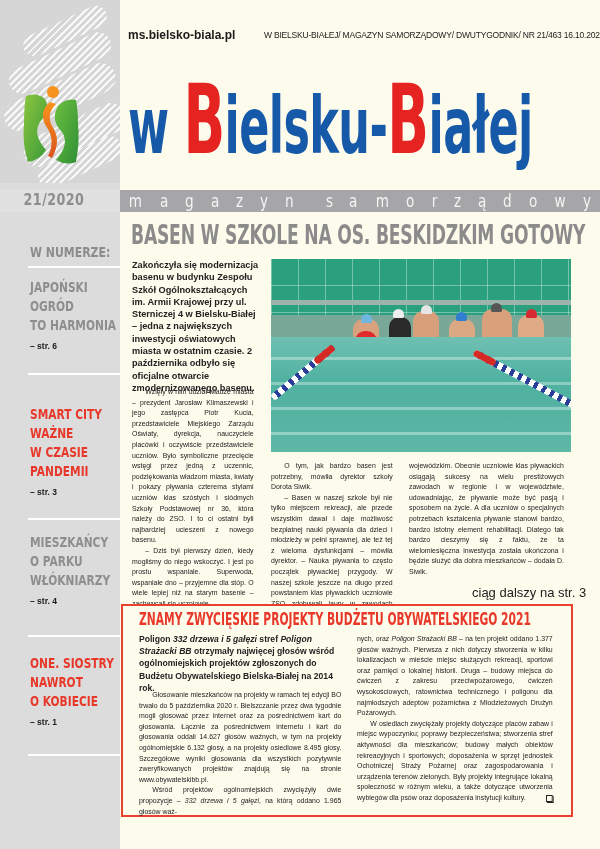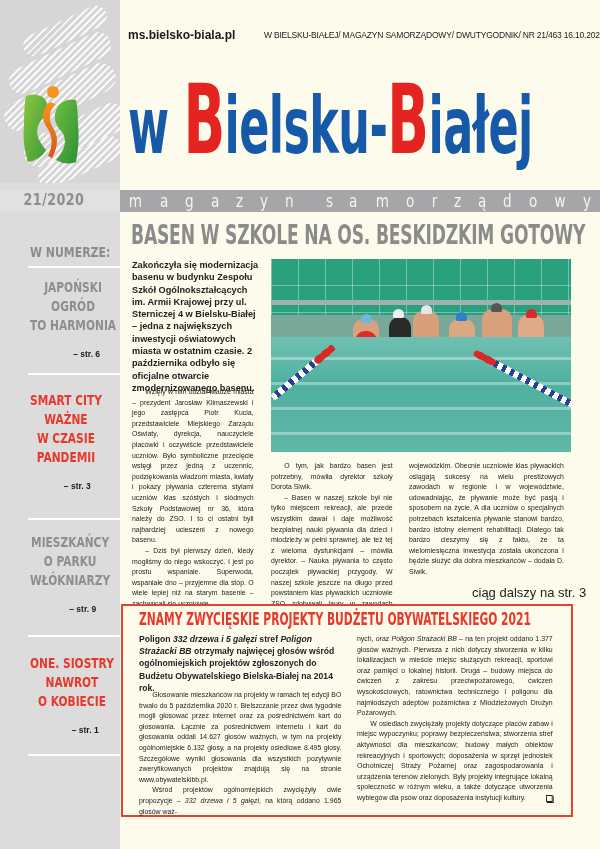--- a/index.html
+++ b/index.html
@@ -21,25 +21,25 @@
 
   
   .site-url { position: absolute; left: 128px; top: 28px; font-weight: bold; font-size: 12px; color: #1a1a1a; }
   .masthead-meta { position: absolute; left: 264px; top: 30px; font-size: 8.5px; color: #222; letter-spacing: -0.2px; white-space: nowrap; }
   .masthead-title { position: absolute; left: 128px; top: 70px; font-family: "DejaVu Sans", sans-serif; font-weight: bold; font-size: 78px; line-height: 100px; color: #1559a8; transform: scaleX(0.57); transform-origin: left top; white-space: nowrap; letter-spacing: -1px; }
   .masthead-title .red { color: #e52421; font-size: 96px; }
 
   
   .toc-head { position: absolute; left: 30px; top: 244px; font-family: "DejaVu Sans", sans-serif; font-weight: bold; font-size: 14px; color: #8c8c8c; transform: scaleX(0.78); transform-origin: left; white-space: nowrap; }
   .divider { position: absolute; left: 28px; width: 92px; height: 2px; background: #fff; }
-  .toc-item { position: absolute; left: 30px; text-align: center; }
+  .toc-item { position: absolute; left: 30px; }
   .toc-title { font-family: "DejaVu Sans", sans-serif; font-weight: bold; font-size: 14px; line-height: 19px; transform: scaleX(0.76); transform-origin: left; white-space: nowrap; }
   .toc-title.grey { color: #8e8e8e; }
   .toc-title.red { color: #e8382a; }
-  .toc-page { margin-top: 14px; font-weight: bold; font-size: 8.5px; color: #1a1a1a; }
+  .toc-page { margin-top: 6px; font-weight: bold; font-size: 8.5px; color: #1a1a1a; }
 
   
   .headline { position: absolute; left: 131px; top: 220px; font-family: "DejaVu Sans", sans-serif; font-weight: bold; font-size: 26px; color: #8b8b8b; white-space: nowrap; transform: scaleX(0.66); transform-origin: left top; letter-spacing: -0.3px; }
   .lead { position: absolute; left: 132px; top: 259px; width: 128px; font-weight: bold; font-size: 9.2px; line-height: 12.3px; color: #222; }
   .photo { position: absolute; left: 271px; top: 259px; width: 300px; height: 193px; overflow: hidden; background: #2f9a83; }
   .photo .wall { position: absolute; left: 0; top: 0; width: 100%; height: 77px; background-color: #2aa07f; background-image: linear-gradient(90deg, rgba(255,255,255,0.35) 1px, transparent 1px), linear-gradient(0deg, rgba(255,255,255,0.35) 1px, transparent 1px); background-size: 27px 27px; }
   .photo .ledge { position: absolute; left: 0; top: 41px; width: 100%; height: 5px; background: #9db4ac; }
   .photo .edge { position: absolute; left: 0; top: 56px; width: 100%; height: 22px; background: #79a898; }
   .photo .water { position: absolute; left: 0; top: 78px; width: 100%; height: 115px; background: linear-gradient(180deg, #6fc0b2 0%, #4fb1a0 40%, #5fb7a6 100%); }
   .photo .ripple { position: absolute; left: 0; width: 100%; height: 3px; background: rgba(255,255,255,0.35); }
@@ -129,34 +129,34 @@
 <div class="divider" style="top:266px;"></div>
 
 <div class="toc-item" style="top:278px;">
   <div class="toc-title grey">JAPOŃSKI</div>
   <div class="toc-title grey">OGRÓD</div>
   <div class="toc-title grey">TO HARMONIA</div>
   <div class="toc-page">– str. 6</div>
 </div>
 <div class="divider" style="top:373px;"></div>
 
-<div class="toc-item" style="top:391px;">
+<div class="toc-item" style="top:405px;">
   <div class="toc-title red">SMART CITY</div>
   <div class="toc-title red">WAŻNE</div>
   <div class="toc-title red">W CZASIE</div>
   <div class="toc-title red">PANDEMII</div>
   <div class="toc-page">– str. 3</div>
 </div>
 <div class="divider" style="top:518px;"></div>
 
 <div class="toc-item" style="top:533px;">
   <div class="toc-title grey">MIESZKAŃCY</div>
   <div class="toc-title grey">O PARKU</div>
   <div class="toc-title grey">WŁÓKNIARZY</div>
-  <div class="toc-page">– str. 9</div>
+  <div class="toc-page">– str. 4</div>
 </div>
 <div class="divider" style="top:635px;"></div>
 
 <div class="toc-item" style="top:654px;">
   <div class="toc-title red">ONE. SIOSTRY</div>
   <div class="toc-title red">NAWROT</div>
   <div class="toc-title red">O KOBIECIE</div>
   <div class="toc-page">– str. 1</div>
 </div>
 <div class="divider" style="top:754px;"></div>

